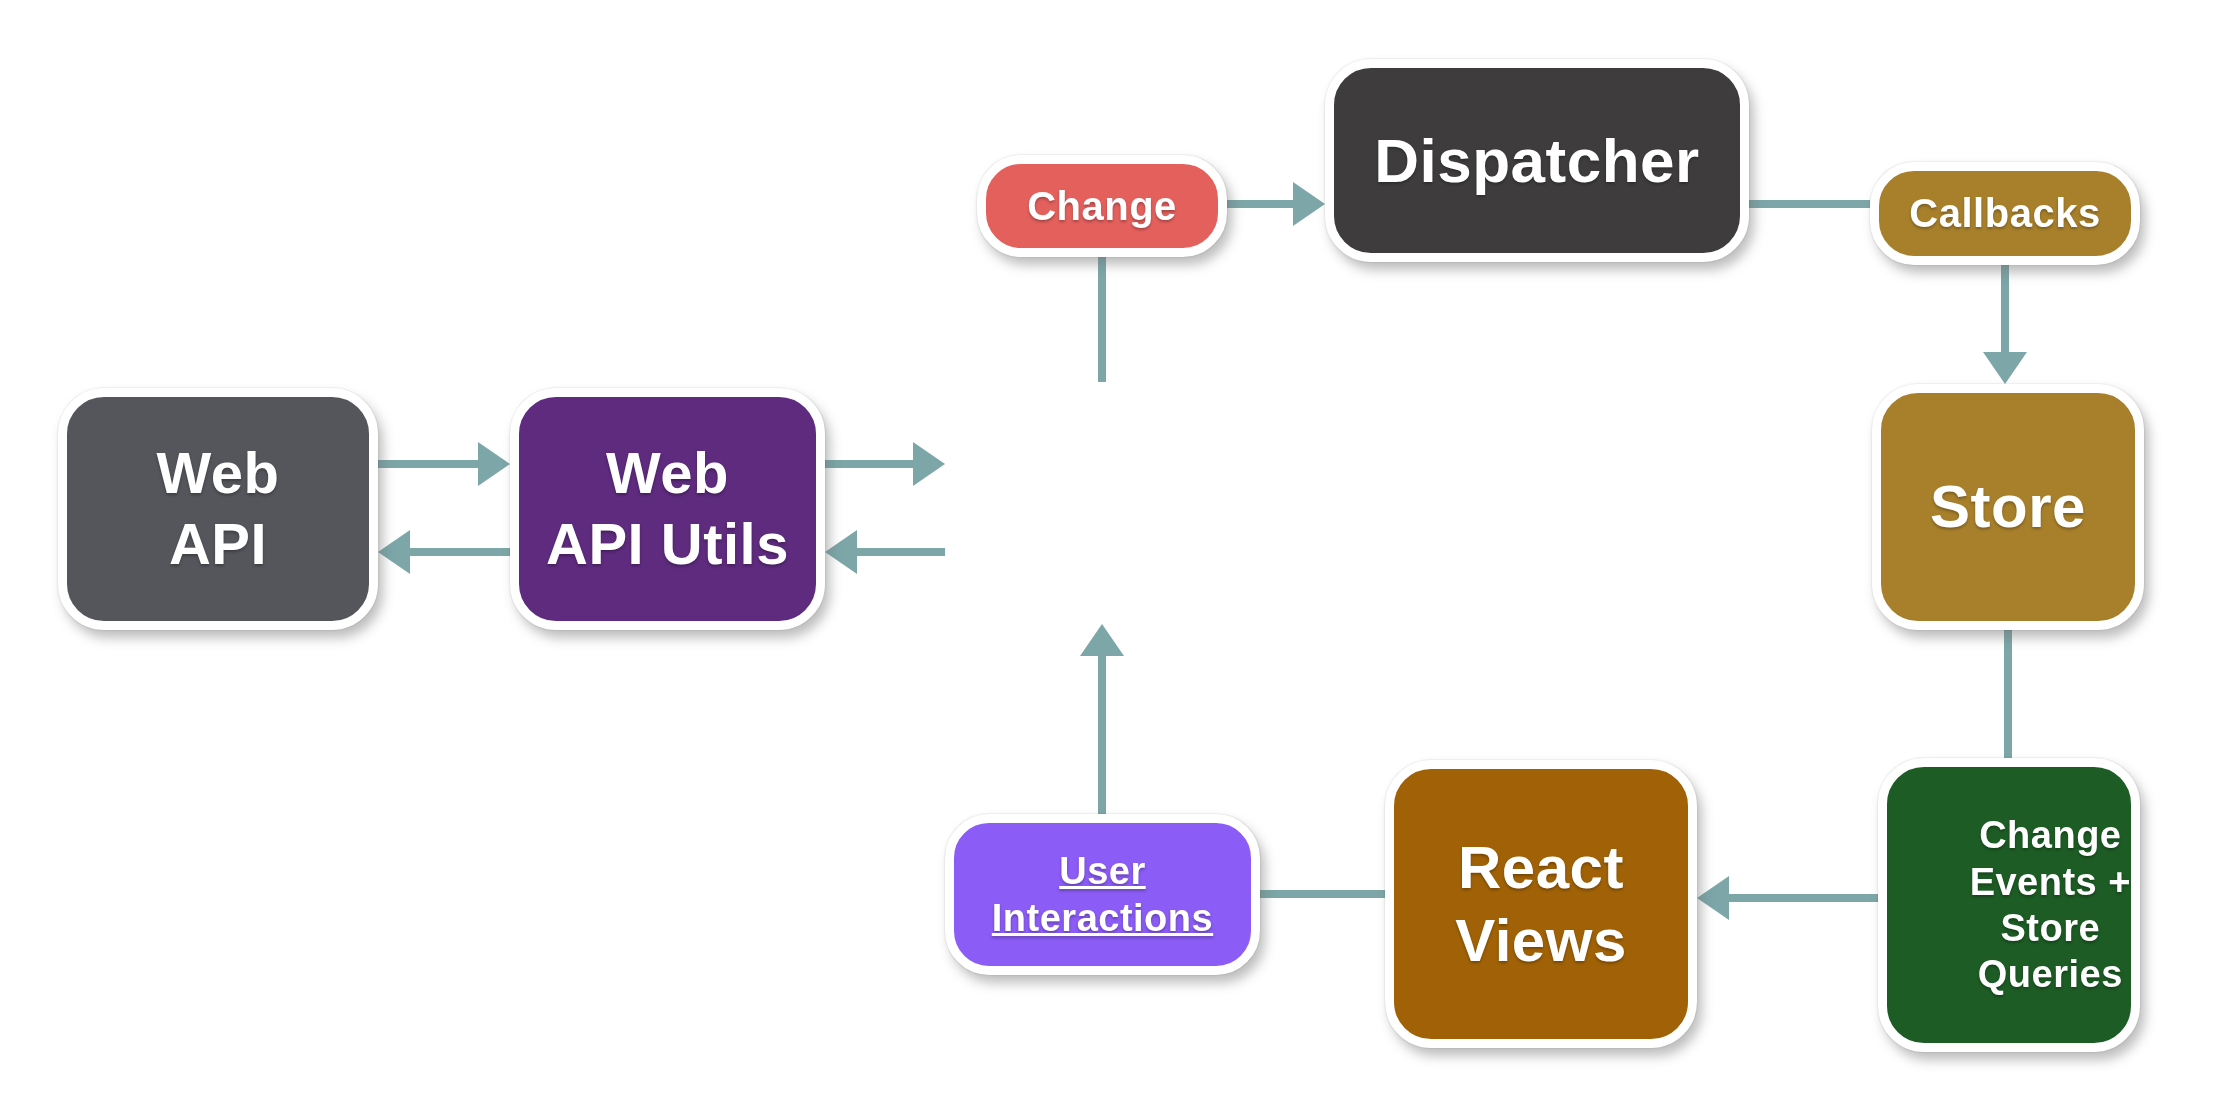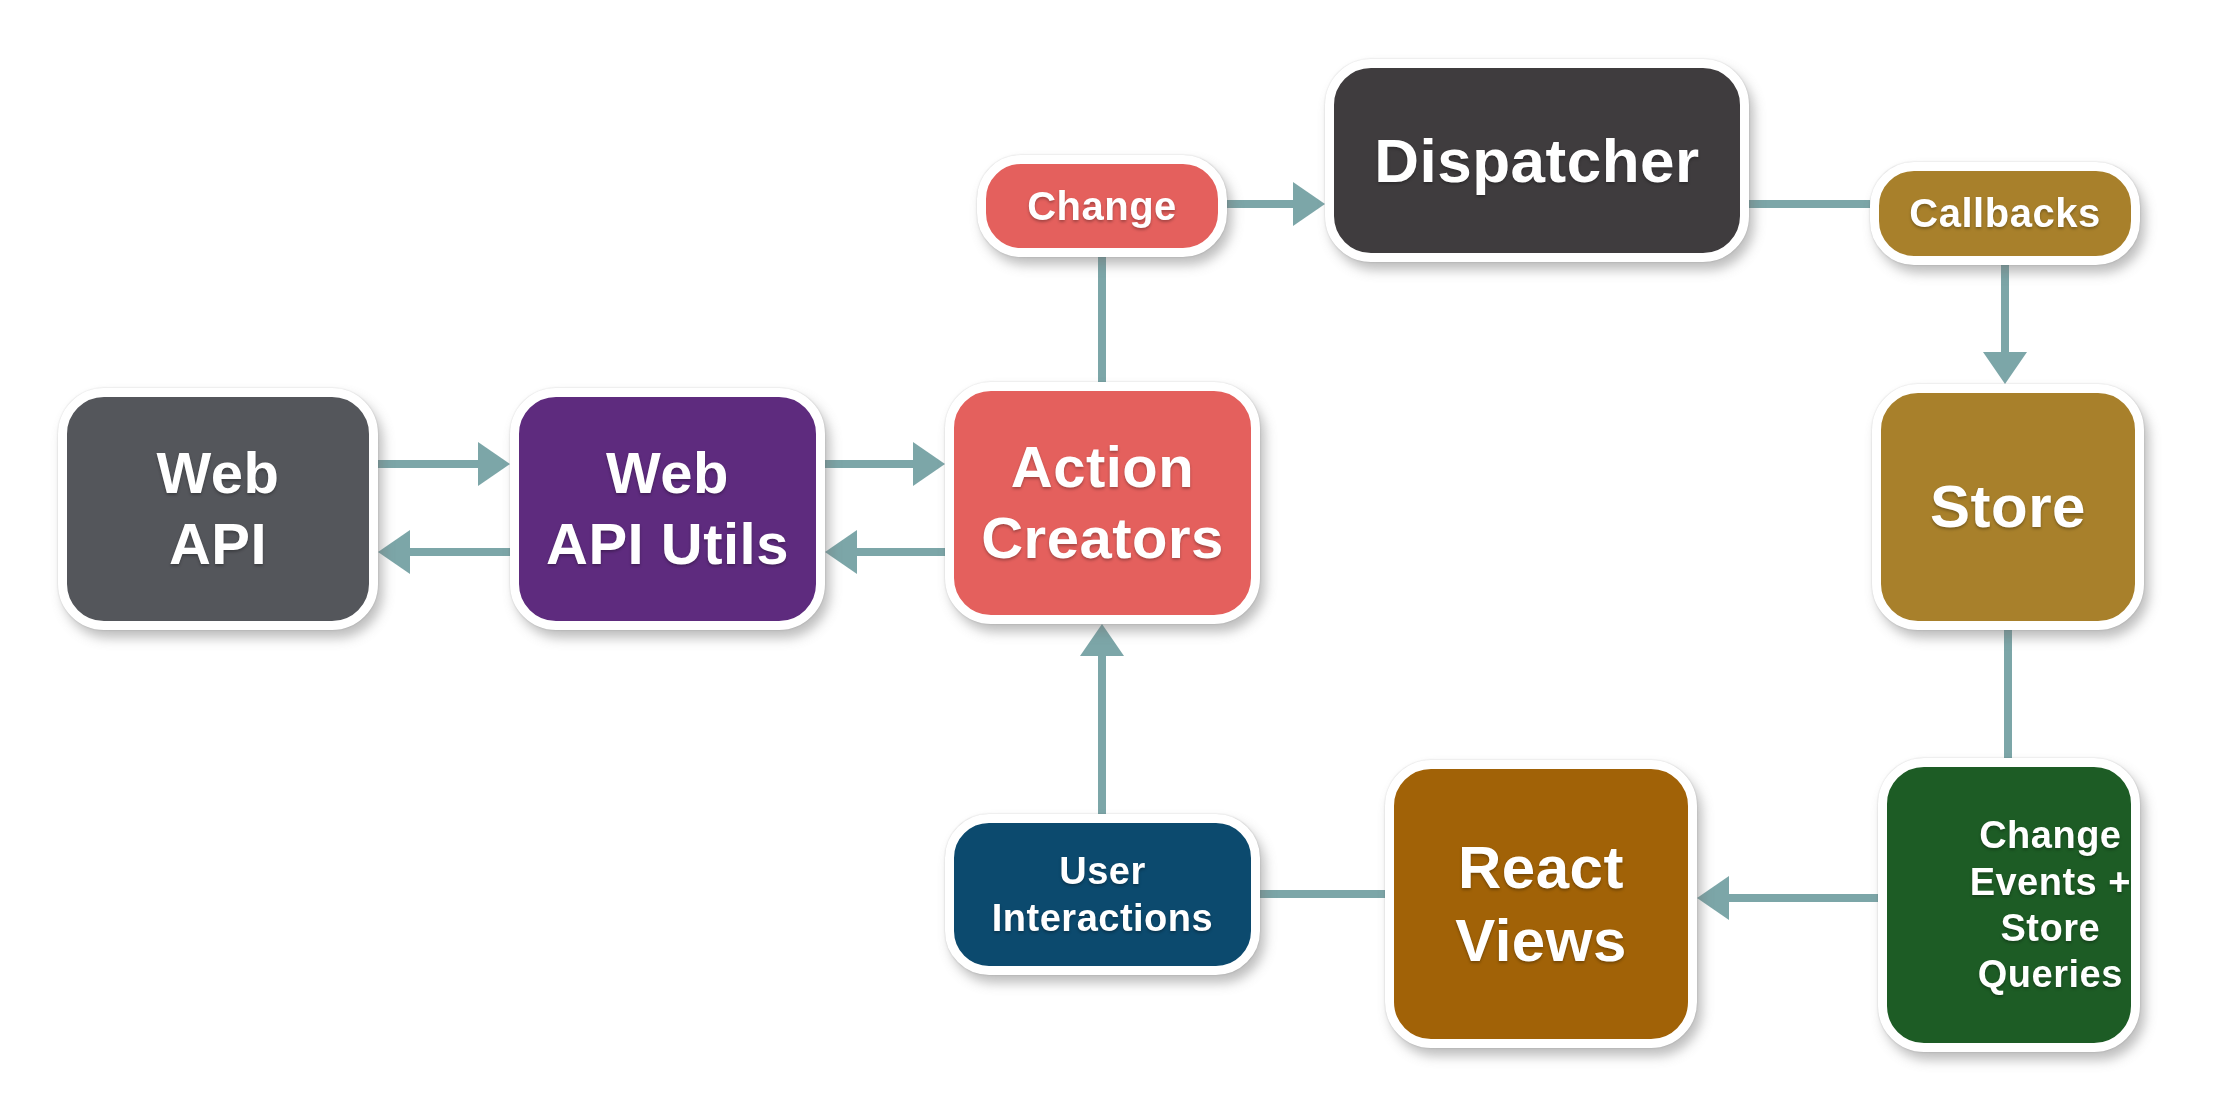--- a/index.html
+++ b/index.html
@@ -107,24 +107,20 @@
   <div class="node r-lg n-web-api" style="background-color: rgb(84, 86, 91);">
     <span class="label">Web
 API</span>
   </div>
 
   <div class="node r-lg n-web-api-utils" style="background-color: rgb(94, 43, 126);">
     <span class="label">Web
 API Utils</span>
   </div>
 
-  <div class="node r-lg n-action-creators" style="background-color: rgb(228, 96, 93);">
-    <span class="label">Action
-Creators</span>
-  </div>
 
   <div class="node r-sm n-actions" style="background-color: rgb(228, 96, 93);">
     <span class="label">Change</span>
   </div>
 
   <div class="node r-lg n-dispatcher" style="background-color: rgb(63, 60, 62);">
     <span class="label">Dispatcher</span>
   </div>
 
   <div class="node r-sm n-callbacks" style="background-color: rgb(168, 128, 43);">
@@ -140,18 +136,18 @@
 Events +
 Store
 Queries</span>
   </div>
 
   <div class="node r-lg n-react-views" style="background-color: #a16207;">
     <span class="label">React
 Views</span>
   </div>
 
-  <div class="node r-sm n-user-interactions" style="background-color: #0c4a6e;">
+  <div class="node r-sm n-user-interactions" style="background-color: #8b5cf6; text-decoration: underline;">
     <span class="label">User
 Interactions</span>
   </div>
 
 </div>
 
 </body></html>

